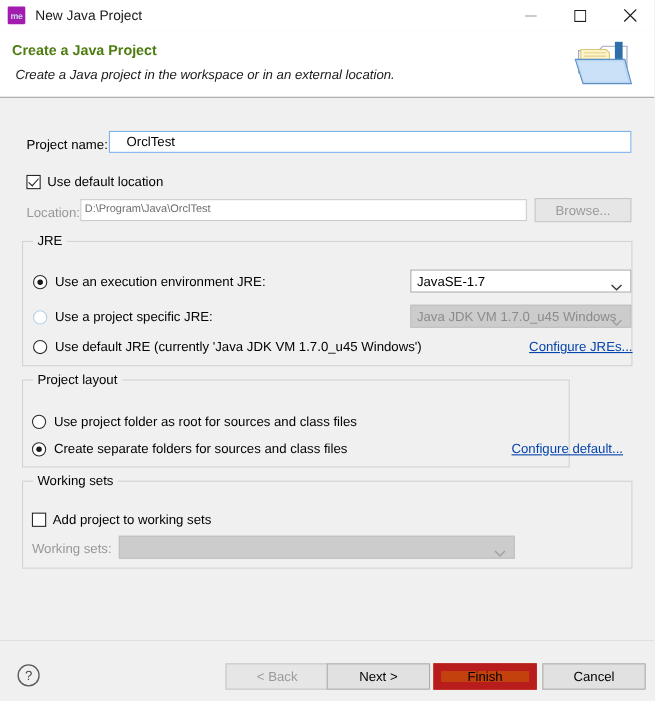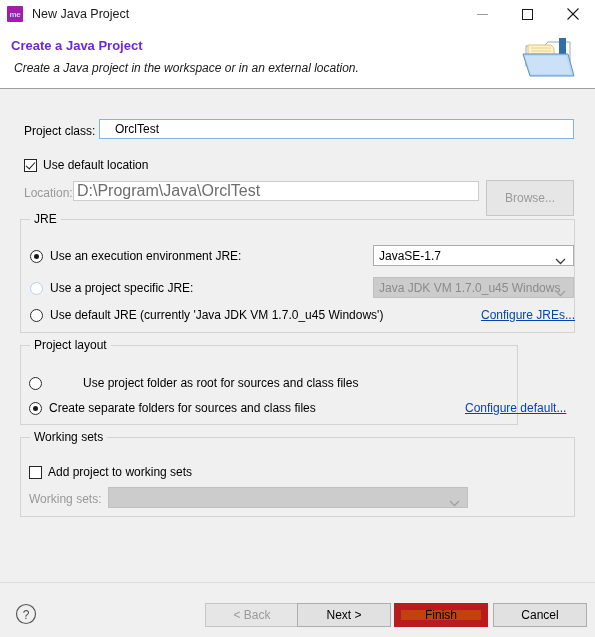--- a/index.html
+++ b/index.html
@@ -77,21 +77,21 @@
     left: 0; top: 28px;
     width: 595px;
     height: 60px;
     background: #ffffff;
   }
   .header-title {
     position: absolute;
     left: 11px; top: 10px;
     font-size: 13px;
     font-weight: bold;
-    color: #6d28d9;
+    color: #4d7c0f;
   }
   .header-sub {
     position: absolute;
     left: 14px; top: 33px;
     font-size: 12px;
     color: #1a1a1a;
     font-style: italic;
   }
   .header-icon {
     position: absolute;
@@ -160,21 +160,21 @@
   .use-default-location { left: 24px; top: 158px; }
 
   .location-label { position: absolute; left: 24px; top: 186px; }
   .location-input {
     position: absolute;
     left: 73px; top: 181px;
     width: 406px; height: 20px;
     background: #ffffff;
     border: 1px solid #cccccc;
     box-sizing: border-box;
-    font-size: 16px;
+    font-size: 10px;
     color: #6d6d6d;
     padding: 0 3px;
     line-height: 18px;
     white-space: nowrap;
     overflow: hidden;
   }
 
   .btn {
     box-sizing: border-box;
     font-family: "Liberation Sans", sans-serif;
@@ -184,21 +184,21 @@
     justify-content: center;
     background: #e1e1e1;
     border: 1px solid #adadad;
     color: #000;
   }
   .btn.disabled { color: #9a9a9a; border-color: #c6c6c6; background: #e6e6e6; }
 
   .browse-button {
     position: absolute;
     left: 486px; top: 180px;
-    width: 88px; height: 36px;
+    width: 88px; height: 22px;
   }
 
   
   .group {
     position: absolute;
     border: 1px solid #d3d3d3;
     box-sizing: border-box;
     background: transparent;
   }
   .group-title {
@@ -233,21 +233,21 @@
     width: 5px; height: 5px;
     border-radius: 50%;
     background: #1a1a1a;
   }
   .radio.disabled { border-color: #b8d0e6; }
   .rd-label { margin-left: 7px; text-align: right; }
 
   .rd-exec-env   { left: 30px; top: 249px; }
   .rd-specific   { left: 30px; top: 281px; }
   .rd-default    { left: 30px; top: 308px; }
-  .rd-layout-root { left: 29px; top: 376px; gap: 34px; }
+  .rd-layout-root { left: 29px; top: 376px; }
   .rd-layout-sep  { left: 29px; top: 401px; }
 
   
   .select {
     position: absolute;
     box-sizing: border-box;
     background: #ffffff;
     border: 1px solid #acacac;
     font-size: 12px;
     color: #000;
@@ -361,21 +361,21 @@
 
         <path d="M5 22 L50 22 L56 44 L12 44 Z" fill="#b9d7f2" stroke="#5c8fc4" stroke-width="1"></path>
         <path d="M7 24 L48 24 L53 42 L13 42 Z" fill="#cfe4f8" opacity="0.8"></path>
       </svg>
     </div>
   </div>
   <div class="header-rule"></div>
 
   <div class="body-area"></div>
 
-  <div class="lbl project-name-label">Project class:</div>
+  <div class="lbl project-name-label">Project name:</div>
   <input class="project-name-input" type="text" value="OrclTest" style="">
 
   <div class="cb-row use-default-location">
     <div class="cbox checked"></div>
     <div class="lbl cb-label">Use default location</div>
   </div>
 
   <div class="lbl lbl-disabled location-label">Location:</div>
   <div class="location-input">D:\Program\Java\OrclTest</div>
   <div class="btn disabled browse-button">Browse...</div>

